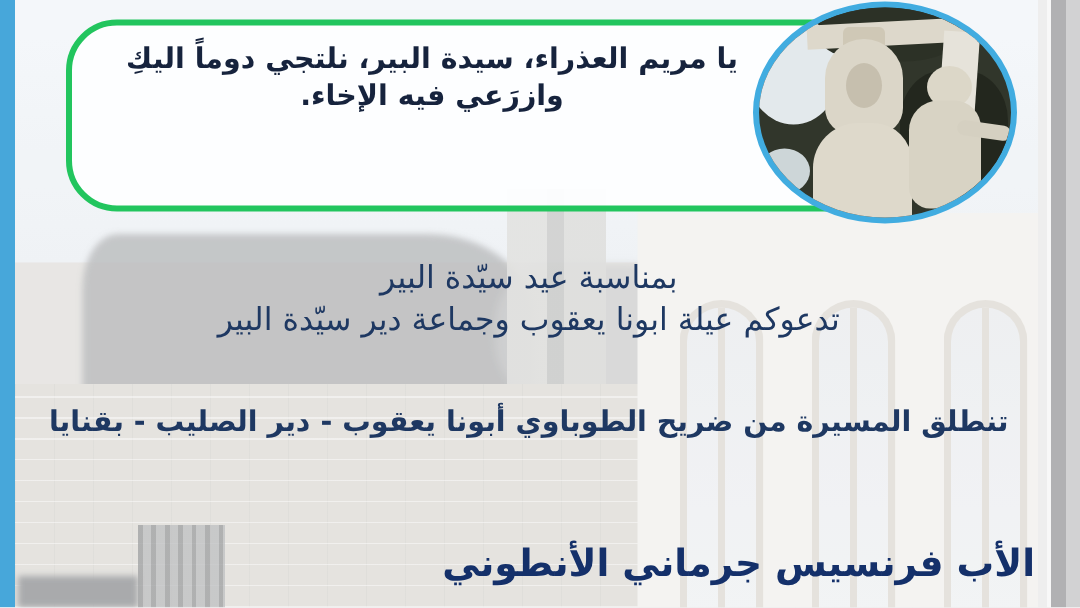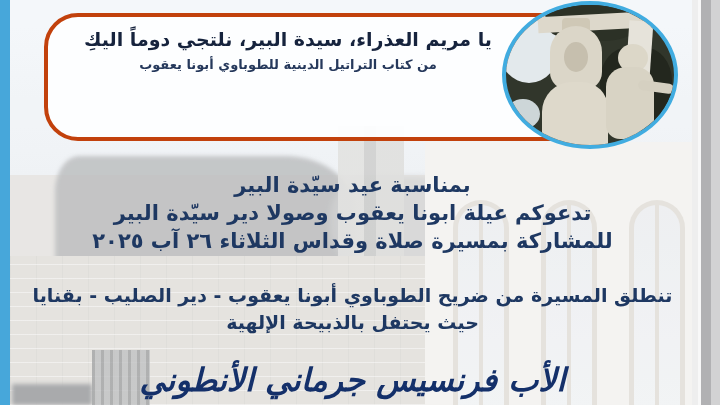--- a/index.html
+++ b/index.html
@@ -38,21 +38,21 @@
   .bg-corner{position:absolute;left:12px;top:384px;width:80px;height:21px;
     background:#8c8e91;filter:blur(2px);}
   .bg-right-bar{position:absolute;right:0;top:0;width:28px;height:100%;
     background:linear-gradient(90deg,#e9e9e9 0 6px,#f6f6f6 6px 9px,#97979a 9px 19px,#c3c3c4 19px);}
   .bg-fade{position:absolute;inset:0;background:rgba(255,255,255,.25);}
   
   .left-strip{position:absolute;left:0;top:0;width:10px;height:100%;
     background:#47a7da;z-index:5;}
   
   .bubble{position:absolute;left:44px;top:13px;width:568px;height:128px;
-    box-sizing:border-box;border:4px solid #c2410c;border-radius:34px;
+    box-sizing:border-box;border:4px solid #22c55e;border-radius:34px;
     background:rgba(253,254,255,.95);z-index:6;
     padding:10px 96px 0 16px;text-align:center;direction:rtl;}
   .q-line{font-size:19px;font-weight:bold;color:#16233d;line-height:25px;}
   .q-attr{font-size:13px;font-weight:bold;color:#26395c;margin-top:5px;}
   
   .photo{position:absolute;left:502px;top:1px;width:176px;height:148px;
     box-sizing:border-box;border:4px solid #41ace0;border-radius:50%;
     overflow:hidden;background:#31362b;z-index:7;}
   .photo div{position:absolute;}
   .p-sky{left:-8px;top:6px;width:62px;height:72px;background:#e3e9ec;border-radius:50%;}
@@ -63,27 +63,27 @@
   .p-pillar{right:24px;top:16px;width:24px;height:100px;background:#e6e3da;transform:rotate(4deg);}
   .p-crown{left:56px;top:13px;width:28px;height:12px;background:#cfc8b6;border-radius:4px 4px 0 0;}
   .p-veil{left:44px;top:21px;width:52px;height:64px;background:#dbd6c8;border-radius:26px 26px 18px 18px;}
   .p-face{left:58px;top:37px;width:24px;height:30px;background:#c6bfae;border-radius:50%;}
   .p-body{left:36px;top:77px;width:66px;height:74px;background:#ded9cb;border-radius:30px 26px 0 0;}
   .p-chead{left:112px;top:39px;width:30px;height:28px;background:#dcd7c8;border-radius:50%;}
   .p-cbody{left:100px;top:62px;width:48px;height:72px;background:#d8d3c4;border-radius:20px 18px 8px 14px;}
   .p-carm{left:132px;top:77px;width:36px;height:10px;background:#d5d0c1;border-radius:5px;transform:rotate(8deg);}
   
   .announce{position:absolute;left:15px;right:30px;top:171px;z-index:6;
-    text-align:center;direction:rtl;color:#1e3862;font-weight:bold;
+    text-align:center;direction:rtl;color:#1e3862;font-weight:normal;
     font-size:21px;line-height:28px;}
   .details{position:absolute;left:15px;right:30px;top:268px;z-index:6;
     text-align:center;direction:rtl;color:#1e3862;font-weight:bold;
-    font-size:19px;line-height:27px;margin-top:14px;}
+    font-size:19px;line-height:27px;}
   .signature{position:absolute;left:15px;right:30px;top:361px;z-index:6;
-    text-align:center;direction:rtl;color:#14306a;font-weight:bold;font-size:32px;font-style:italic;}
+    text-align:right;direction:rtl;color:#14306a;font-weight:bold;font-size:25px;}
 </style>
 </head>
 <body>
 
 <div id="canvas">
 
   <div>
     <div class="bg-sky"></div>
     <div class="bg-lower"></div>
     <div class="bg-hill"></div>
@@ -98,45 +98,43 @@
     <div class="bg-window-bars"></div>
     <div class="bg-corner"></div>
     <div class="bg-right-bar"></div>
     <div class="bg-fade"></div>
   </div>
 
   <div class="left-strip"></div>
 
   <div class="bubble">
     <div class="q-line">يا مريم العذراء، سيدة البير، نلتجي دوماً اليكِ</div>
-    <div class="q-attr">من كتاب التراتيل الدينية للطوباوي أبونا يعقوب</div>
+    <div class="q-line">وازرَعي فيه الإخاء.</div>
   </div>
 
   <div class="photo" title="statue-of-virgin-mary-with-child">
     <div class="p-sky"></div>
     <div class="p-sky2"></div>
     <div class="p-leaf1"></div>
     <div class="p-leaf2"></div>
     <div class="p-beam"></div>
     <div class="p-pillar"></div>
     <div class="p-crown"></div>
     <div class="p-veil"></div>
     <div class="p-face"></div>
     <div class="p-body"></div>
     <div class="p-chead"></div>
     <div class="p-cbody"></div>
     <div class="p-carm"></div>
   </div>
 
   <div class="announce">
     <div>بمناسبة عيد سيّدة البير</div>
-    <div>تدعوكم عيلة ابونا يعقوب وصولا دير سيّدة البير</div>
-    <div>للمشاركة بمسيرة صلاة وقداس الثلاثاء ٢٦ آب ٢٠٢٥</div>
+    <div>تدعوكم عيلة ابونا يعقوب وجماعة دير سيّدة البير</div>
   </div>
 
   <div class="details">
     <div>تنطلق المسيرة من ضريح الطوباوي أبونا يعقوب - دير الصليب - بقنايا</div>
-    <div>حيث يحتفل بالذبيحة الإلهية</div>
   </div>
 
   <div class="signature">الأب فرنسيس جرماني الأنطوني</div>
 
 </div>
 
 </body></html>

